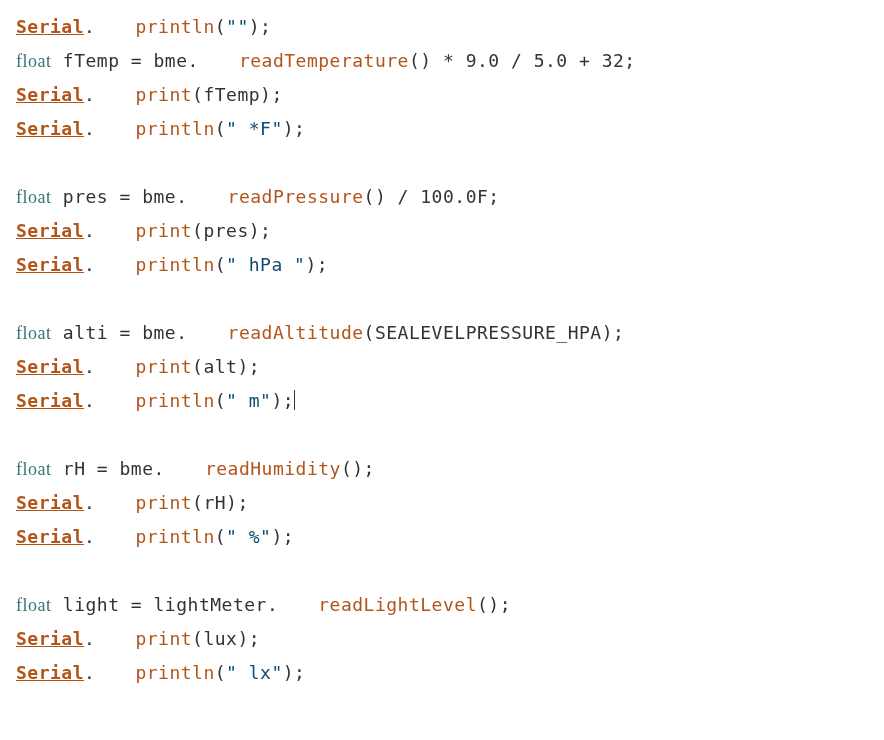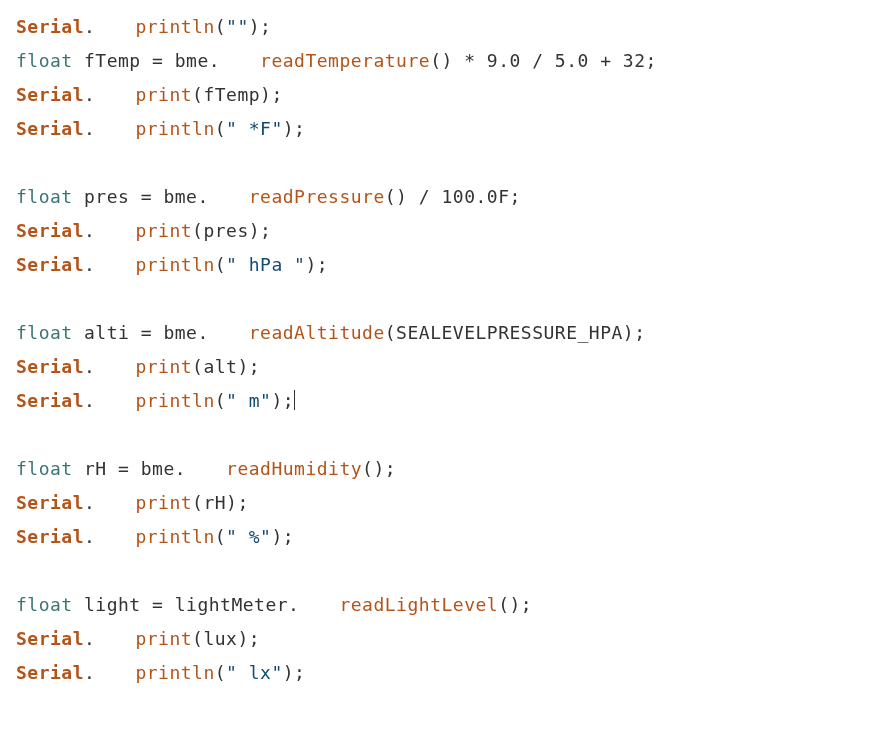--- a/index.html
+++ b/index.html
@@ -15,22 +15,22 @@
   }
   .code {
     font-family: Consolas, "DejaVu Sans Mono", Menlo, "Courier New", monospace;
     font-size: 18px;
     line-height: 34px;
     white-space: pre;
     letter-spacing: 0.5px;
     color: #333333;
     position: relative;
   }
-  .kw    { color: #3a7575; }          
-  .obj   { color: #b35419; font-weight: bold; } 
+  .kw    { color: #3a7575; font-family: Liberation Serif, serif; }          
+  .obj   { color: #b35419; font-weight: bold; text-decoration: underline; } 
   .mem   { color: #b35419; margin-left: 40px; }          
   .str   { color: #114c70; }          
   .op    { color: #333333; }          
   .cursor {
     display: inline-block;
     width: 0;
     border-left: 1px solid #333;
     height: 20px;
     vertical-align: -3px;
   }

